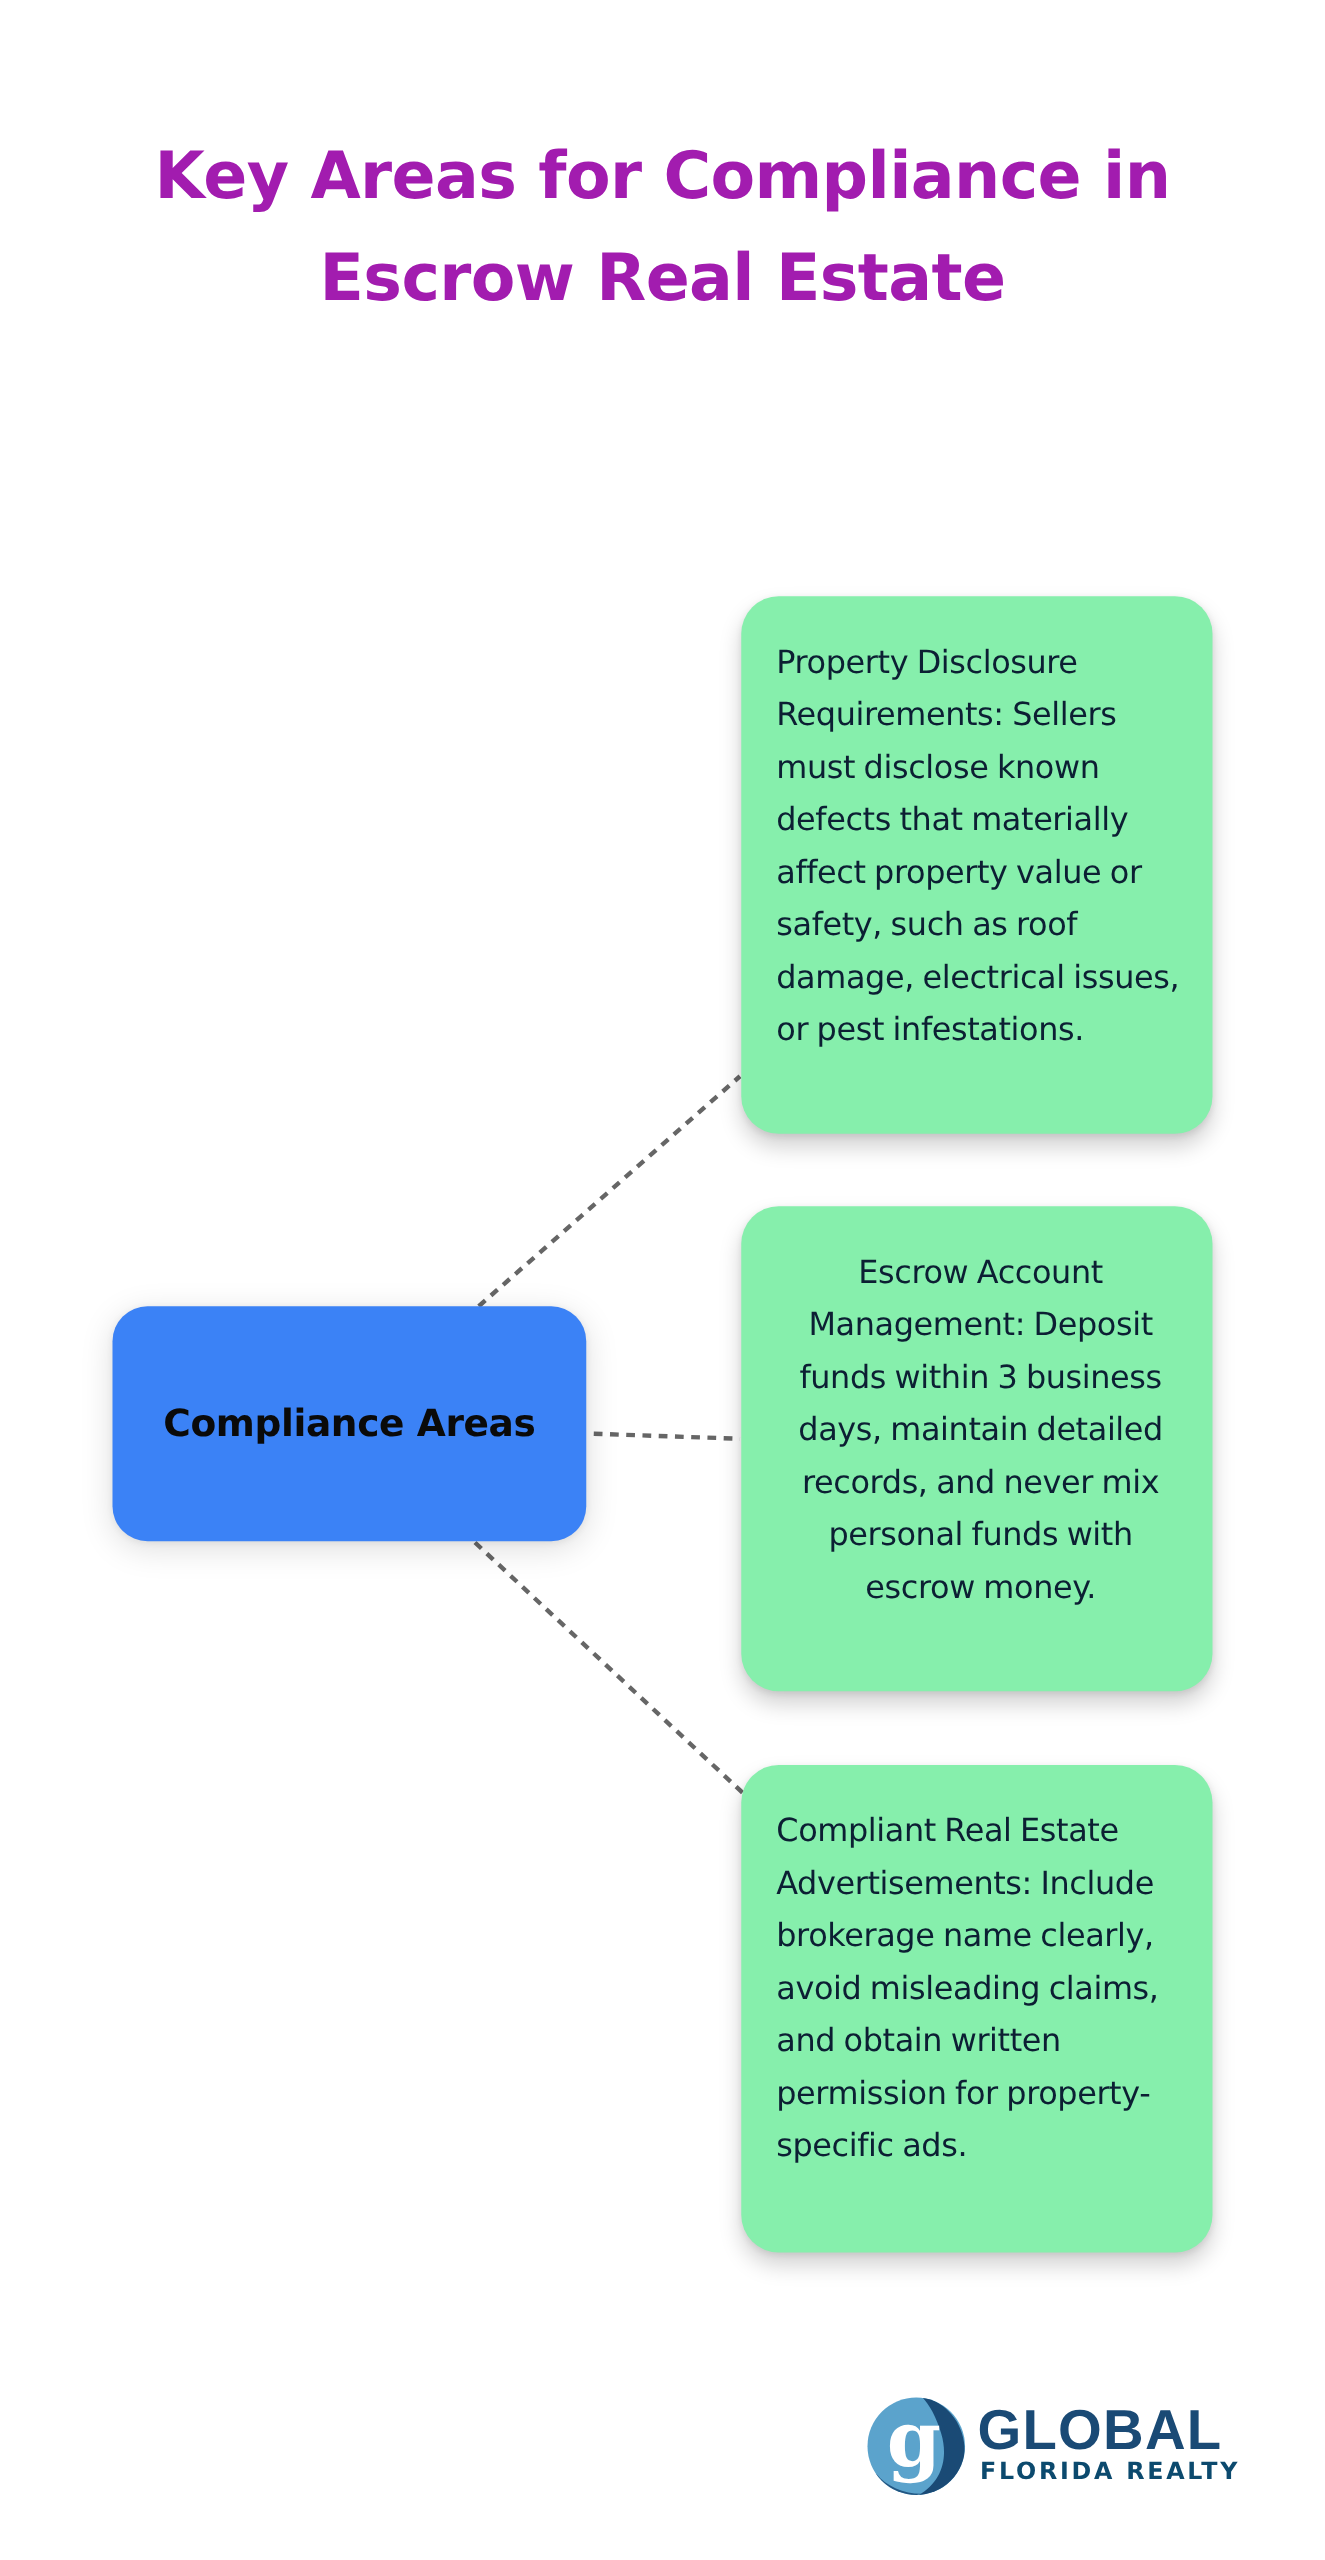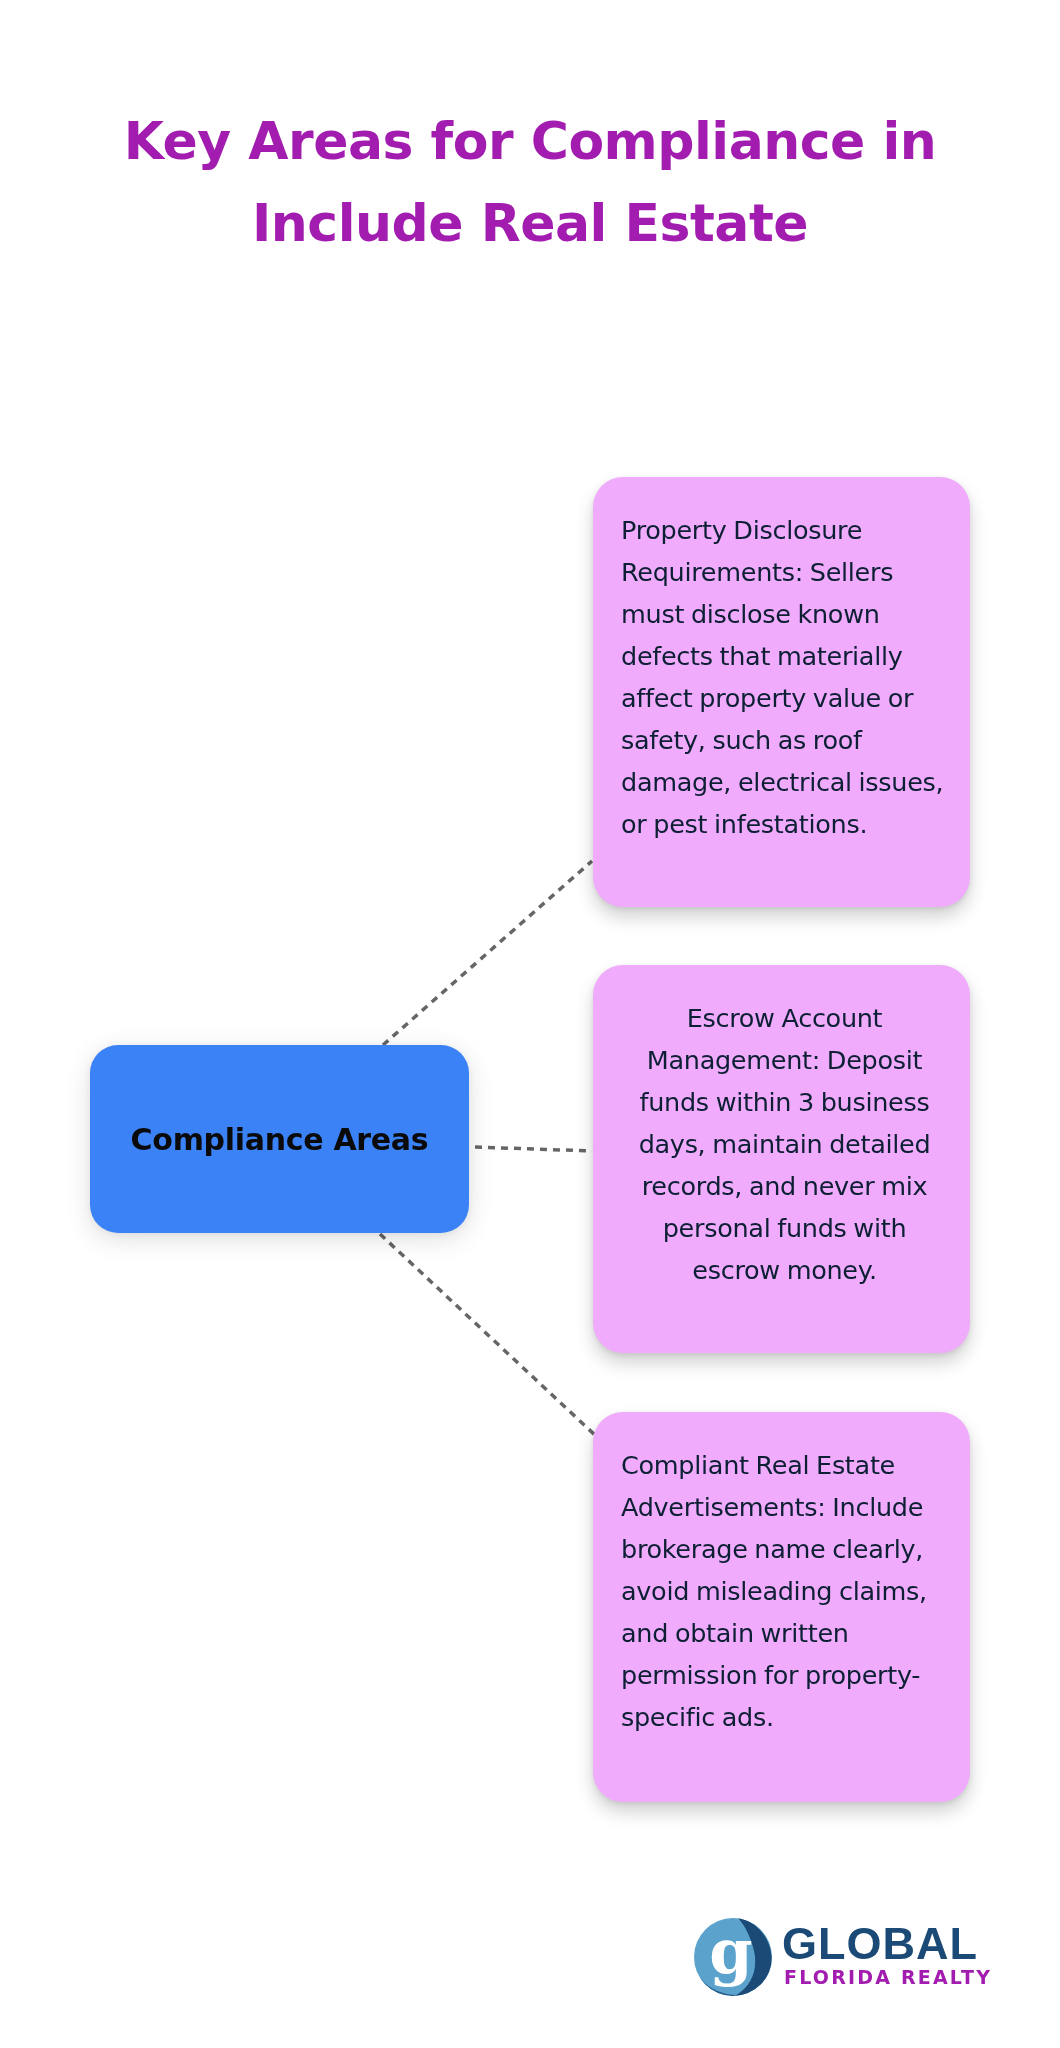--- a/index.html
+++ b/index.html
@@ -54,21 +54,21 @@
       font-weight: bold;
       font-size: 30px;
       color: #0a0a0a;
       letter-spacing: -0.3px;
     }
 
     .card {
       position: absolute;
       left: 593px;
       width: 377px;
-      background: #f0abfc;
+      background: #86efac;
       border-radius: 30px;
       box-shadow: 0 10px 18px rgba(0,0,0,0.18), 0 2px 5px rgba(0,0,0,0.08);
       box-sizing: border-box;
       padding: 32px 22px 0 28px;
     }
     .card-text {
       font-family: "DejaVu Sans", sans-serif;
       font-size: 25.5px;
       line-height: 42px;
       color: #0c1f33;
@@ -105,30 +105,30 @@
       letter-spacing: 1px;
     }
     .logo-sub {
       position: absolute;
       left: 94px;
       top: 55px;
       font-family: "DejaVu Sans", sans-serif;
       font-weight: bold;
       font-size: 19px;
       line-height: 20px;
-      color: #a21caf;
+      color: #0c4a6e;
       letter-spacing: 2.2px;
     }
   </style>
 </head>
 <body>
 
 <div class="title">
   <span>Key Areas for Compliance in</span>
-  <span>Include Real Estate</span>
+  <span>Escrow Real Estate</span>
 </div>
 
 <svg class="connectors" viewBox="0 0 1060 2048" xmlns="http://www.w3.org/2000/svg">
   <line x1="383" y1="1045" x2="592" y2="861" stroke="#666666" stroke-width="3.5" stroke-dasharray="7 6"></line>
   <line x1="475" y1="1147" x2="592" y2="1151" stroke="#666666" stroke-width="3.5" stroke-dasharray="7 6"></line>
   <line x1="380" y1="1234" x2="596" y2="1436" stroke="#666666" stroke-width="3.5" stroke-dasharray="7 6"></line>
 </svg>
 
 <div class="center-box">
   <span class="center-label">Compliance Areas</span>

